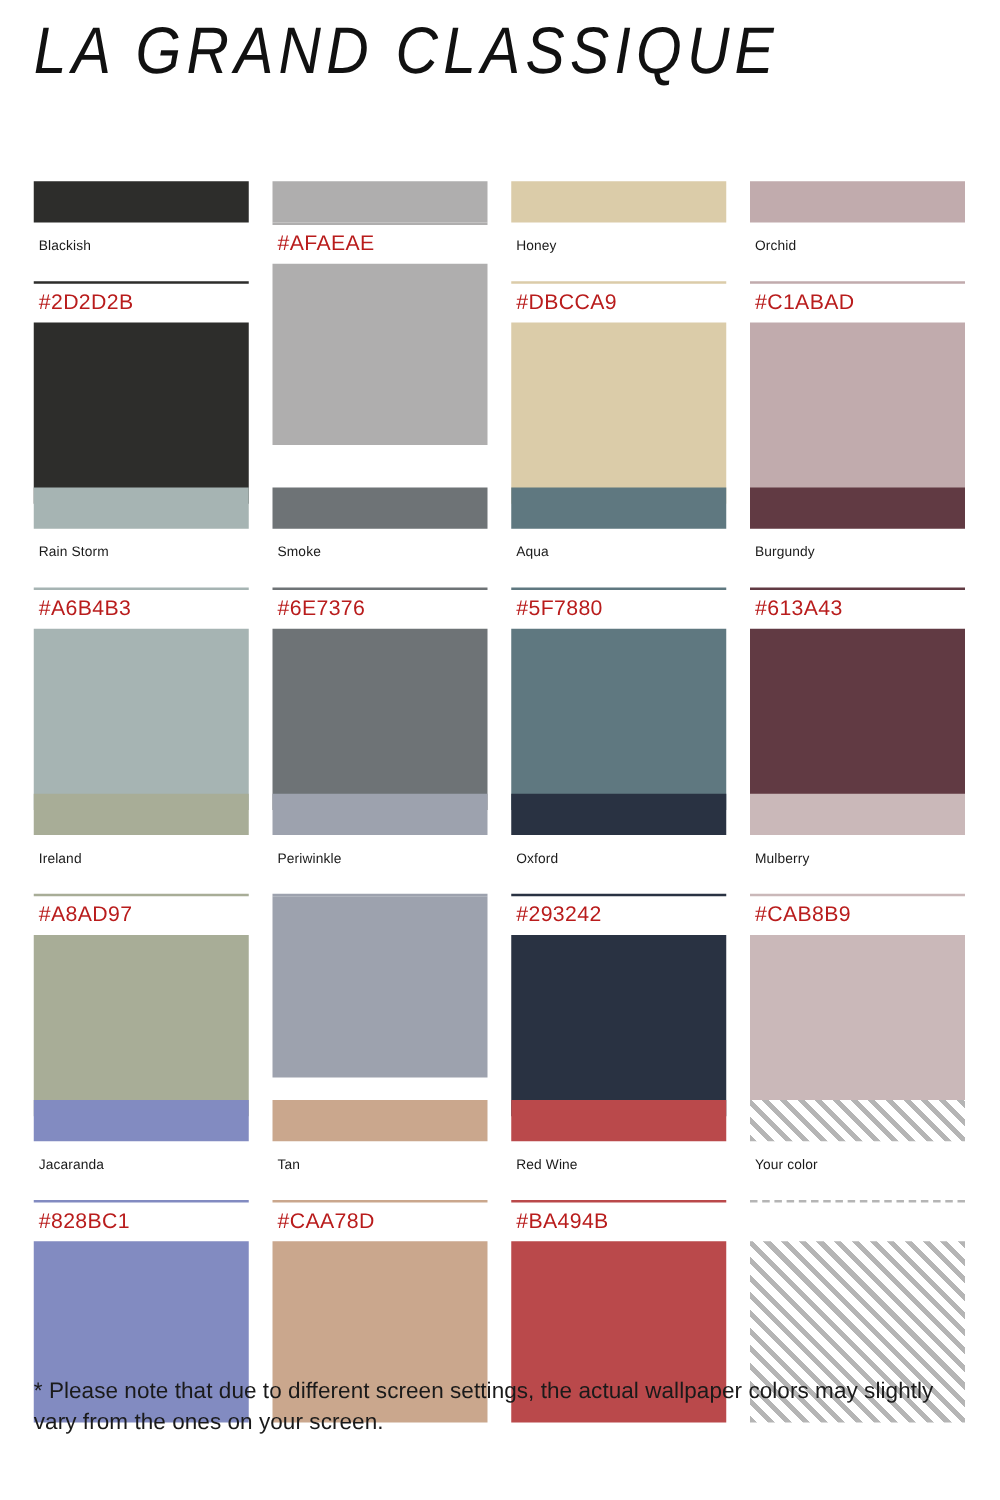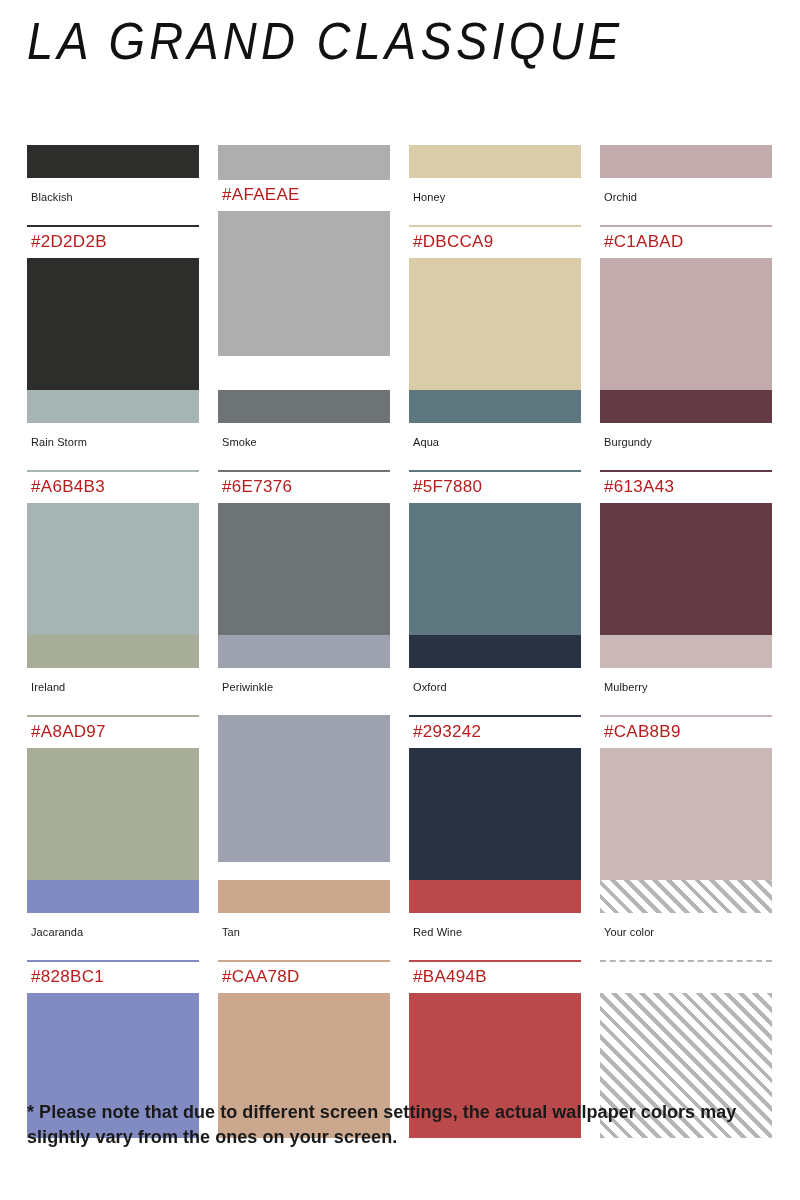--- a/index.html
+++ b/index.html
@@ -122,21 +122,20 @@
   
   .footer {
     position: absolute;
     left: 27px;
     top: 1084px;
     width: 752px;
     font-size: 18px;
     line-height: 25px;
     color: #1a1a1a;
     letter-spacing: 0.05px;
-    font-weight: bold;
   }
 </style>
 </head>
 <body>
 
 <div class="page">
 
   <div class="header">
     <div class="title">LA GRAND CLASSIQUE</div>
   </div>

